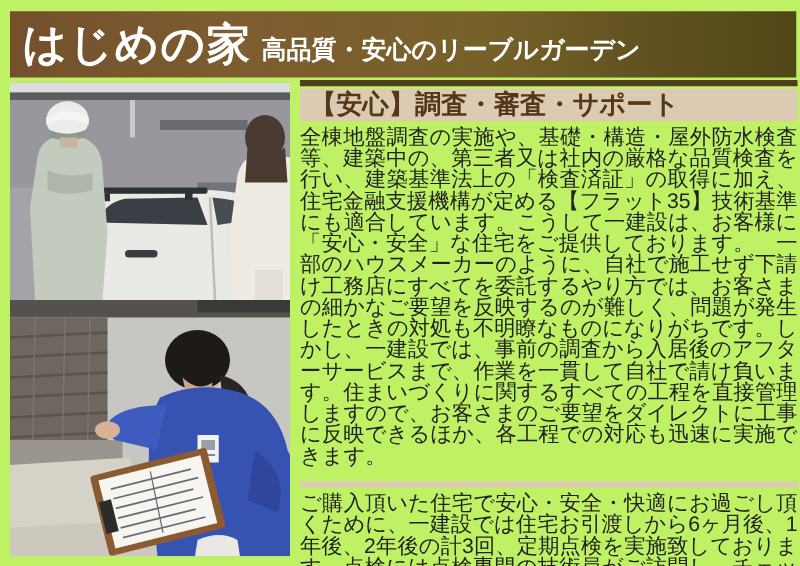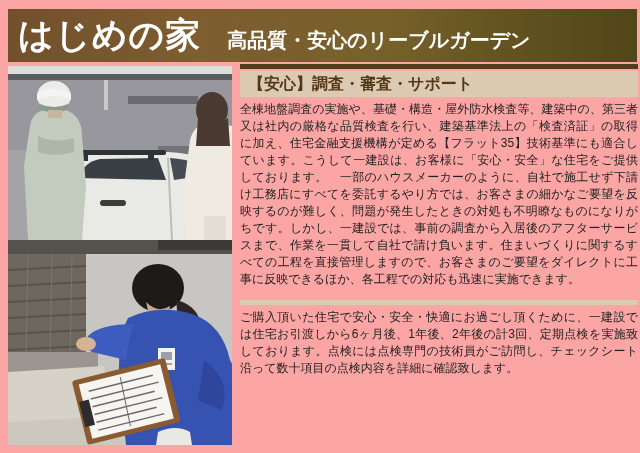--- a/index.html
+++ b/index.html
@@ -1,39 +1,39 @@
 <!DOCTYPE html>
 <html><head>
 <meta charset="utf-8">
 <style>
   html,body{margin:0;padding:0;background:#ffffff;}
-  .page{position:relative;width:640px;height:453px;background:#fca5a5;overflow:hidden;
+  .page{position:relative;width:640px;height:453px;background:#bef264;overflow:hidden;
         font-family:"Liberation Sans",sans-serif;}
 
   
   .titlebar{position:absolute;left:8px;top:9px;width:629px;height:53px;
     background:linear-gradient(90deg,#72502c 0%,#7e5d30 30%,#77612a 60%,#60511f 82%,#514618 100%);
     display:flex;align-items:center;}
   .site-title{font-family:"Liberation Serif","DejaVu Serif",serif;font-weight:bold;
     color:#ffffff;font-size:35px;line-height:1;margin-left:10px;letter-spacing:1px;white-space:nowrap;}
   .subtitle{font-family:"Liberation Serif","DejaVu Serif",serif;font-weight:bold;
-    color:#ffffff;font-size:20px;line-height:1;margin-left:26px;padding-top:8px;white-space:nowrap;text-align:center;}
+    color:#ffffff;font-size:20px;line-height:1;margin-left:8px;padding-top:8px;white-space:nowrap;text-align:center;}
 
   
   .photos{position:absolute;left:8px;top:66px;width:224px;height:379px;font-size:0;}
   .photo{display:block;width:224px;}
 
   
   .content{position:absolute;left:240px;top:64px;width:398px;}
   .divider{height:5px;background:#4e3e1c;}
   .hbox{background:#dccbb2;margin-top:2px;padding:2px 8px 3px 8px;
     font-family:"Liberation Serif","DejaVu Serif",serif;font-weight:bold;
-    color:#53391a;font-size:16px;line-height:21px;}
+    color:#53391a;font-size:21px;line-height:21px;}
   .hbox .hline{display:block;}
-  .body-text{margin:4px 0 0 0;color:#222222;font-size:12px;line-height:17px;
+  .body-text{margin:4px 0 0 0;color:#222222;font-size:17px;line-height:17px;
     text-align:justify;letter-spacing:0;}
   .gap{height:10px;}
 </style>
 </head>
 <body>
 
 <div class="page">
 
   <div class="titlebar">
     <span class="site-title">はじめの家</span>

